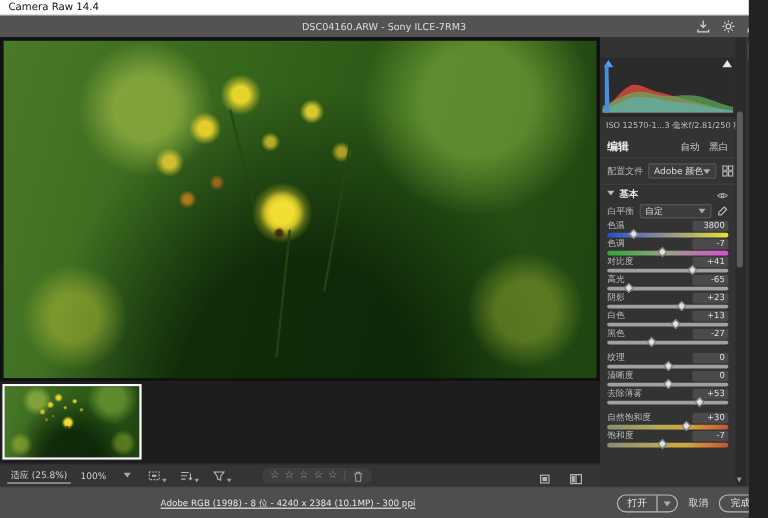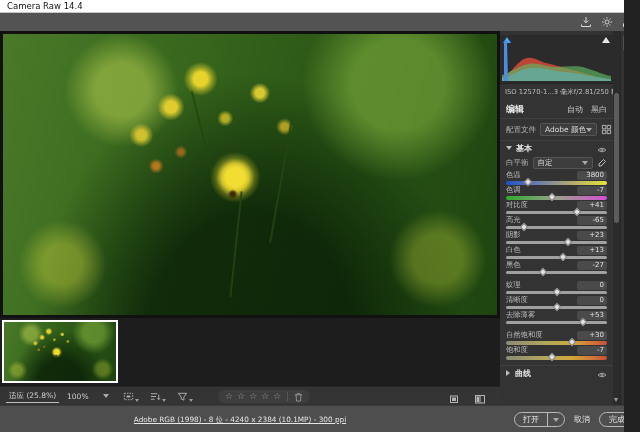--- a/index.html
+++ b/index.html
@@ -59,21 +59,21 @@
   .zicon svg{width:11px;height:11px;}
   .minichev{width:0;height:0;border-left:2px solid transparent;border-right:2px solid transparent;border-top:3px solid #999;}
   .ratingpill{position:absolute;left:218px;top:3px;height:13px;background:#3e3e3e;border-radius:7px;display:flex;align-items:center;padding:0 7px;gap:4px;}
   .star{font-size:9px;color:#9a9a9a;line-height:11px;}
   .pilldiv{width:1px;height:9px;background:#565656;margin:0 2px;}
   .trash svg{width:9px;height:10px;}
   .canvicons{position:absolute;right:14px;top:3px;display:flex;gap:14px;}
   .canvicons svg{width:12px;height:12px;}
 
   
-  .rpanel{position:absolute;left:500px;top:35px;width:113px;height:374px;background:#333;overflow:hidden;}
+  .rpanel{position:absolute;left:500px;top:48px;width:113px;height:374px;background:#333;overflow:hidden;}
   .hist{position:relative;width:113px;height:49px;background:#2b2b2b;border-bottom:1px solid #242424;}
   .hist svg{position:absolute;left:2px;top:4px;}
   .cliptri{position:absolute;top:2px;width:0;height:0;border-left:4px solid transparent;border-right:4px solid transparent;}
   .clipL{left:3px;border-bottom:6px solid #4aa3ff;}
   .clipR{right:3px;border-bottom:6px solid #e6e6e6;}
   .exif{display:flex;justify-content:space-between;align-items:center;height:16px;padding:0 5px;font-size:6.8px;color:#bdbdbd;white-space:nowrap;}
   .editrow{display:flex;justify-content:space-between;align-items:center;height:19px;padding:0 6px;border-bottom:1px solid #404040;}
   .editrow .etitle{font-size:9px;color:#ececec;font-weight:bold;}
   .editrow .ebtns{display:flex;gap:8px;}
   .ebtn{font-size:8px;color:#c9c9c9;}
@@ -129,20 +129,21 @@
 </head>
 <body>
 
 <div id="window">
 
   <div class="titlebar">
     <span>Camera Raw 14.4</span>
   </div>
 
   <div class="toolbar">
+    <div class="fname">DSC04160.ARW  -  Sony ILCE-7RM3</div>
     <div class="ticons">
       <span class="ticon">
         <svg viewBox="0 0 12 12" fill="none" stroke="#d8d8d8" stroke-width="1">
             <path d="M6 1v5.5M3.7 4.5L6 6.8l2.3-2.3M1.5 8.5v2h9v-2"></path>
           </svg>
       </span>
       <span class="ticon">
         <svg viewBox="0 0 12 12" fill="none" stroke="#d8d8d8" stroke-width="0.9">
             <circle cx="6" cy="6" r="2"></circle>
             <path d="M6 1v1.6M6 9.4V11M1 6h1.6M9.4 6H11M2.5 2.5l1.1 1.1M8.4 8.4l1.1 1.1M9.5 2.5L8.4 3.6M3.6 8.4L2.5 9.5"></path>
@@ -394,30 +395,20 @@
     <div class="srow">
       <div class="slr">
           <span class="slab">饱和度</span>
           <span class="sval">-7</span>
         </div>
       <div class="strack t-sat">
           <span class="sthumb" style="left: 46%;"></span>
         </div>
     </div>
 
-    <div class="collrow" style="margin-top:5px;">
-      <span class="tri-r"></span>
-      <span class="stitle">曲线</span>
-      <span class="eye">
-        <svg viewBox="0 0 10 8" fill="none" stroke="#a8a8a8" stroke-width="0.9">
-            <path d="M1 4q4-3.6 8 0q-4 3.6-8 0z"></path>
-            <circle cx="5" cy="4" r="1.1"></circle>
-          </svg>
-      </span>
-    </div>
   </div>
 
   <div class="scroll">
     <span class="sthumb2"></span>
     <span class="sarr"></span>
   </div>
 
   <div class="rail">
     <span class="rtool sel">
       <svg viewBox="0 0 12 12" fill="#e8e8e8" stroke="#e8e8e8" stroke-width="0.8">

